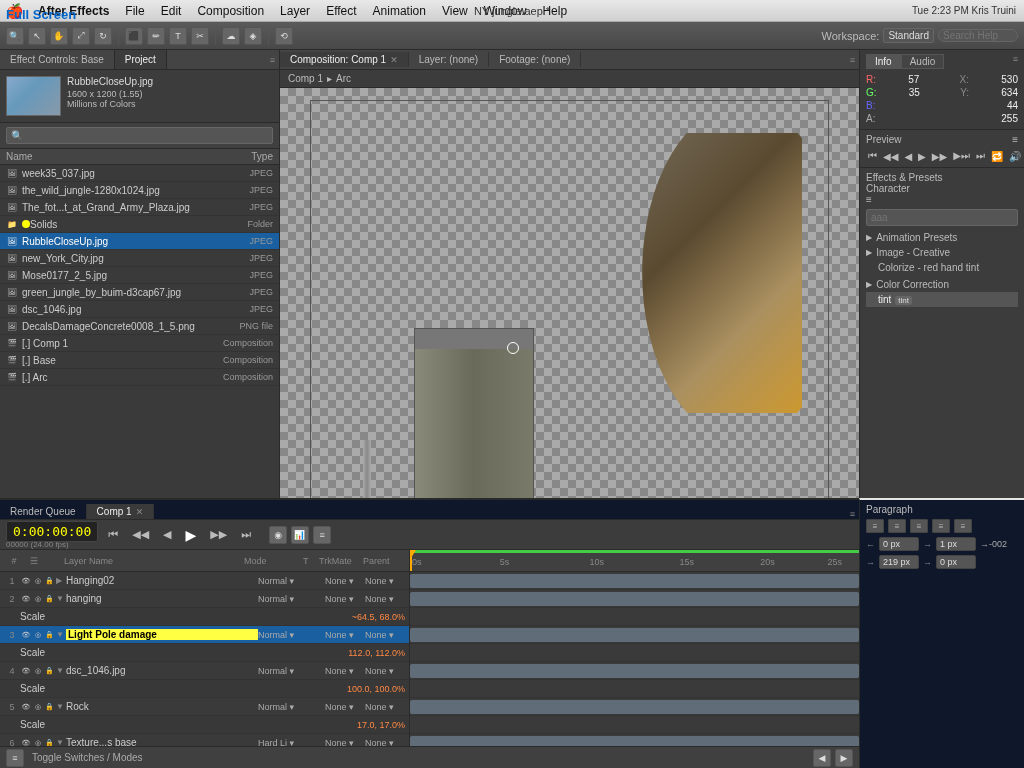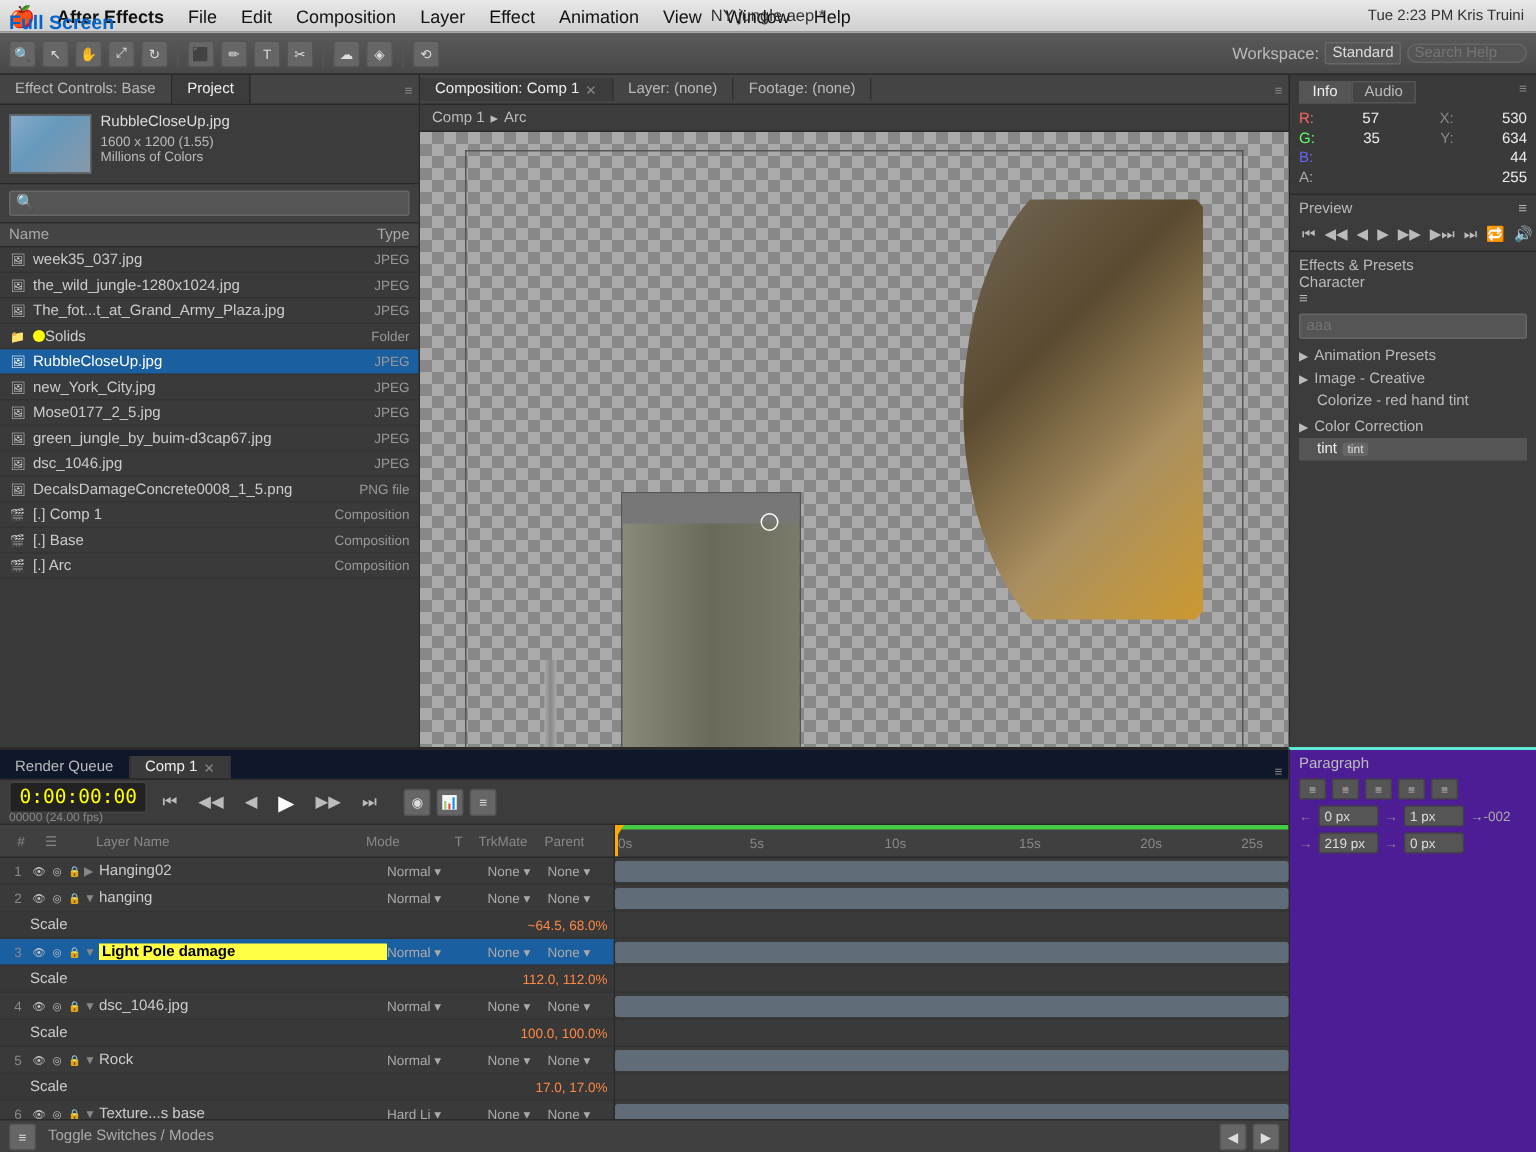--- a/index.html
+++ b/index.html
@@ -600,23 +600,23 @@
       align-items: center;
       padding: 0 6px;
       font-size: 10px; color: #aaa;
       gap: 8px;
     }
 
     
     #right-bottom-panel {
       width: 165px;
       min-width: 165px;
-      background: #4c1d95;
+      background: #0f172a;
       border-left: 1px solid #2a2a2a;
-      border-top: 2px solid #5eead4;
+      border-top: 2px solid #e5e5e5;
       padding: 4px 6px;
       font-size: 10px;
     }
     .para-header { color: #bbb; margin-bottom: 4px; font-size: 10px; }
     .para-controls { display: flex; flex-direction: column; gap: 4px; }
     .para-row { display: flex; gap: 4px; align-items: center; }
     .para-btn {
       width: 18px; height: 14px;
       background: #555; border: 1px solid #444;
       font-size: 8px; color: #bbb; cursor: pointer;

